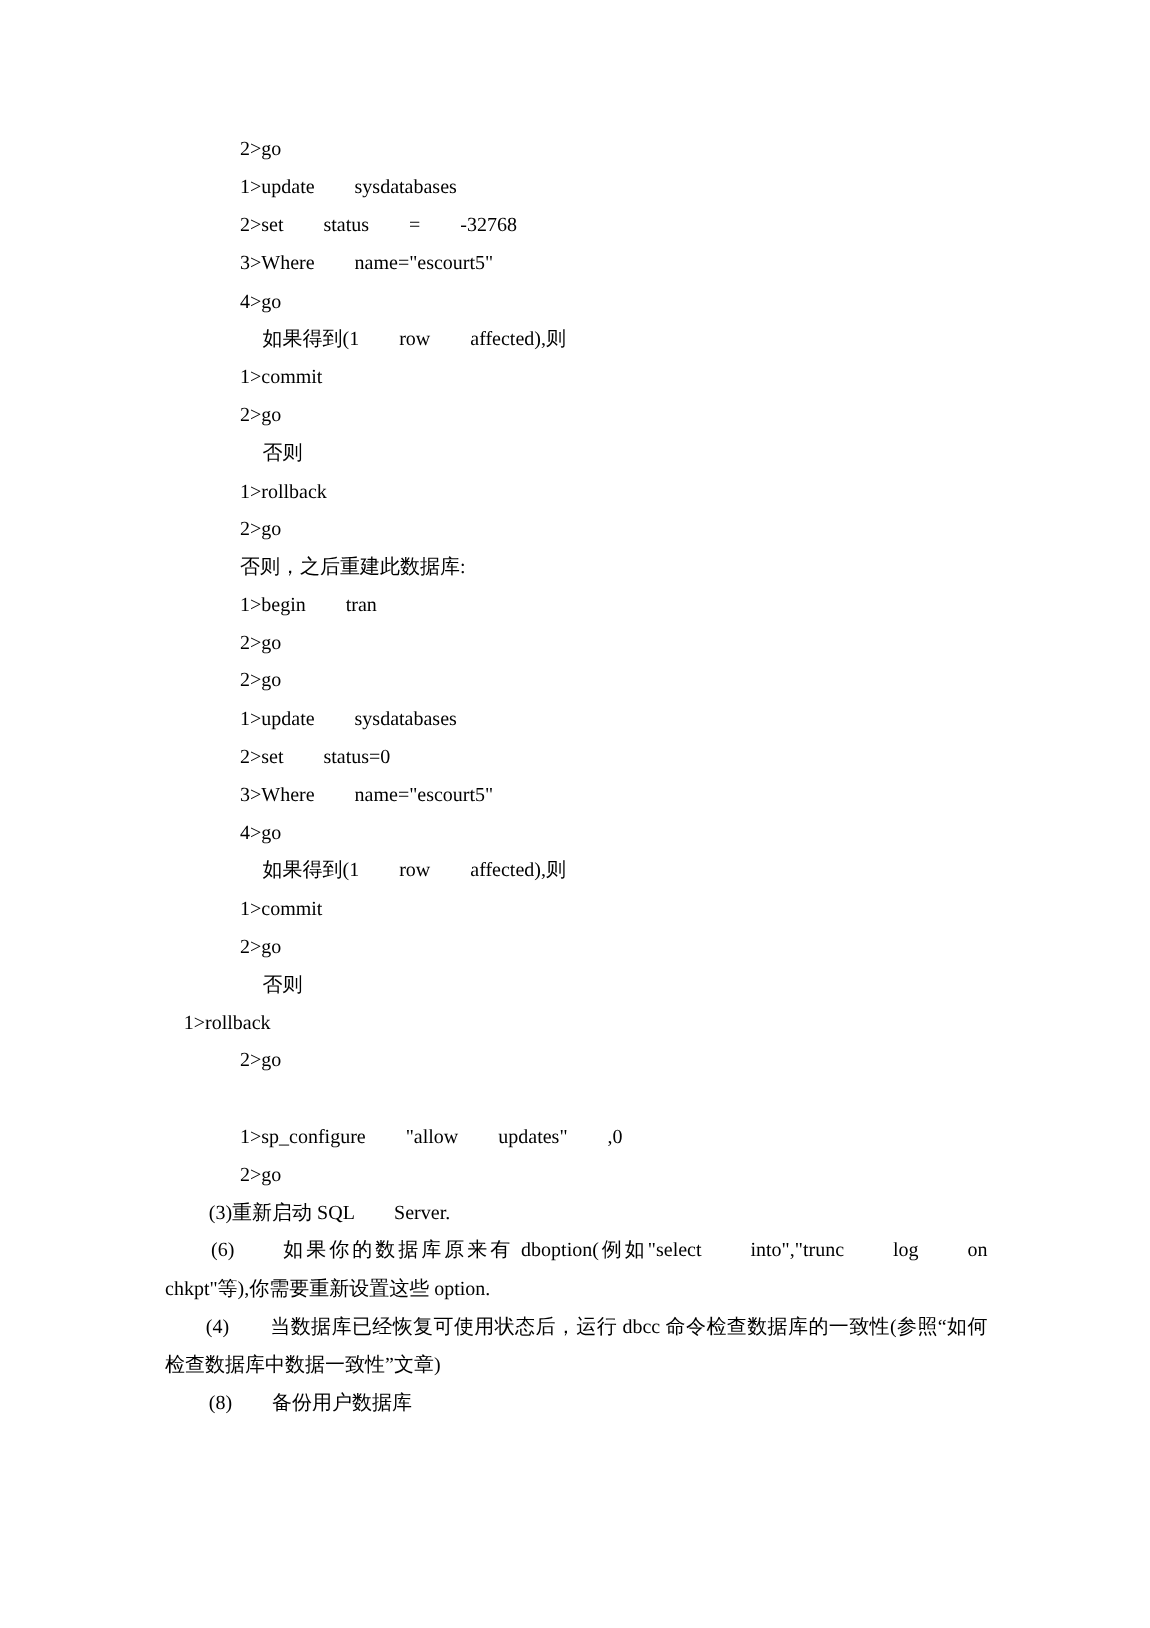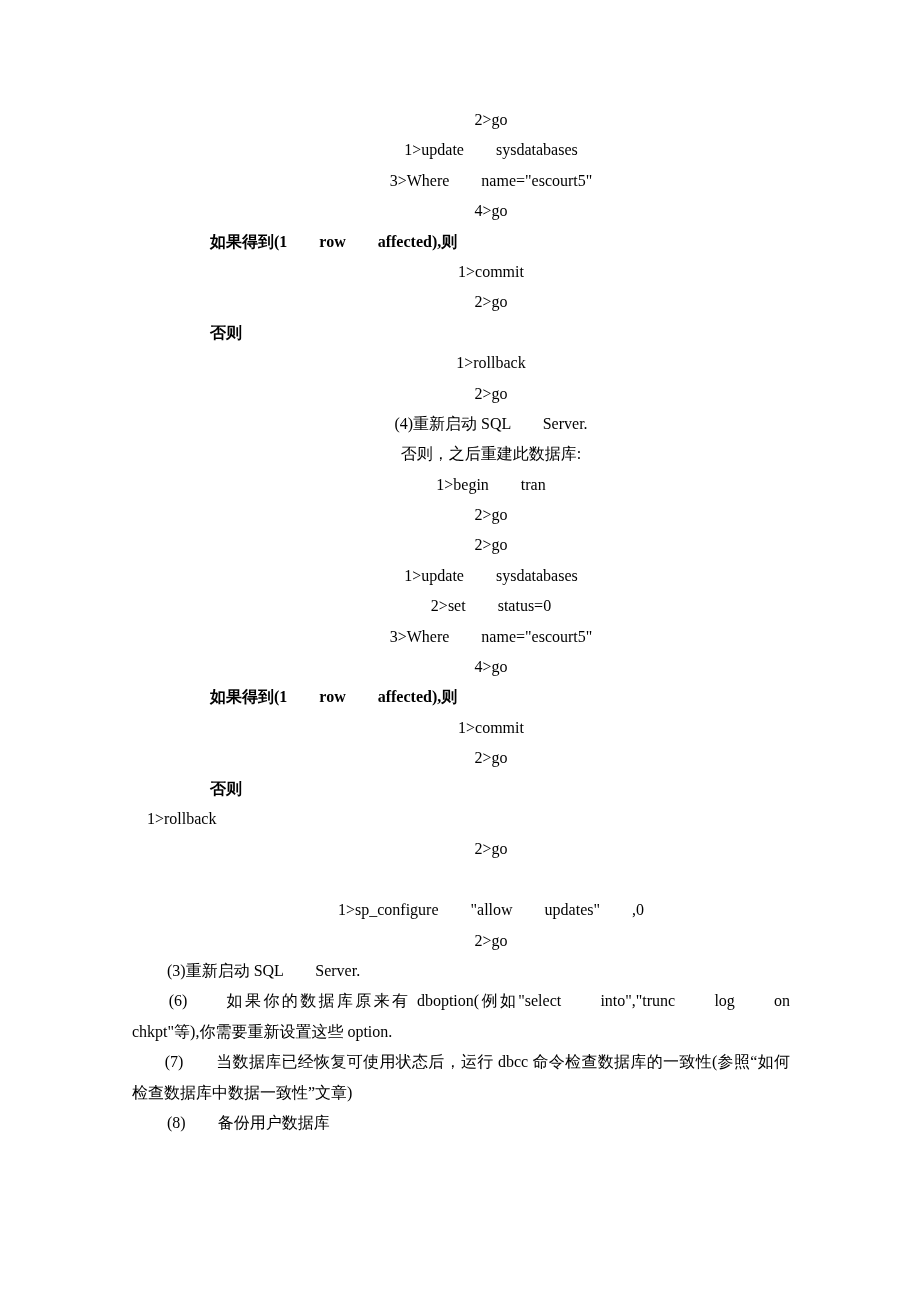--- a/index.html
+++ b/index.html
@@ -13,60 +13,60 @@
   }
   .page {
     width: 920px;
     min-height: 1302px;
     box-sizing: border-box;
     padding: 105px 130px 105px 132px;
   }
   .ln {
     white-space: pre;
   }
-  .ind2 { padding-left: 60px; text-align: center; }
-  .ind25 { padding-left: 78px; font-weight: bold; }
+  .ind2 { padding-left: 60px; }
+  .ind25 { padding-left: 78px; }
   .ind15 { padding-left: 35px; }
   .ind12 { padding-left: 15px; }
   .ind0 { padding-left: 0; }
   .just {
     text-align: justify;
     white-space: normal;
   }
 </style>
 </head>
 <body>
 
 <div class="page">
   <div class="ln ind2">2&gt;go</div>
   <div class="ln ind2">1&gt;update　　sysdatabases</div>
+  <div class="ln ind2">2&gt;set　　status　　=　　-32768</div>
   <div class="ln ind2">3&gt;Where　　name="escourt5"</div>
   <div class="ln ind2">4&gt;go</div>
   <div class="ln ind25">如果得到(1　　row　　affected),则</div>
   <div class="ln ind2">1&gt;commit</div>
   <div class="ln ind2">2&gt;go</div>
   <div class="ln ind25">否则</div>
   <div class="ln ind2">1&gt;rollback</div>
   <div class="ln ind2">2&gt;go</div>
-  <div class="ln ind2">(4)重新启动 SQL　　Server.</div>
   <div class="ln ind2">否则，之后重建此数据库:</div>
   <div class="ln ind2">1&gt;begin　　tran</div>
   <div class="ln ind2">2&gt;go</div>
   <div class="ln ind2">2&gt;go</div>
   <div class="ln ind2">1&gt;update　　sysdatabases</div>
   <div class="ln ind2">2&gt;set　　status=0</div>
   <div class="ln ind2">3&gt;Where　　name="escourt5"</div>
   <div class="ln ind2">4&gt;go</div>
   <div class="ln ind25">如果得到(1　　row　　affected),则</div>
   <div class="ln ind2">1&gt;commit</div>
   <div class="ln ind2">2&gt;go</div>
   <div class="ln ind25">否则</div>
   <div class="ln ind12">1&gt;rollback</div>
   <div class="ln ind2">2&gt;go</div>
   <div class="ln ind2">&nbsp;</div>
   <div class="ln ind2">1&gt;sp_configure　　"allow　　updates"　　,0</div>
   <div class="ln ind2">2&gt;go</div>
   <div class="ln ind15">(3)重新启动 SQL　　Server.</div>
   <div class="just ind0">　　(6)　　如果你的数据库原来有 dboption(例如"select　　into","trunc　　log　　on　　chkpt"等),你需要重新设置这些 option.</div>
-  <div class="just ind0">　　(7)　　当数据库已经恢复可使用状态后，运行 dbcc 命令检查数据库的一致性(参照“如何检查数据库中数据一致性”文章)</div>
+  <div class="just ind0">　　(4)　　当数据库已经恢复可使用状态后，运行 dbcc 命令检查数据库的一致性(参照“如何检查数据库中数据一致性”文章)</div>
   <div class="ln ind15">(8)　　备份用户数据库</div>
 
 </div>
 
 </body></html>

